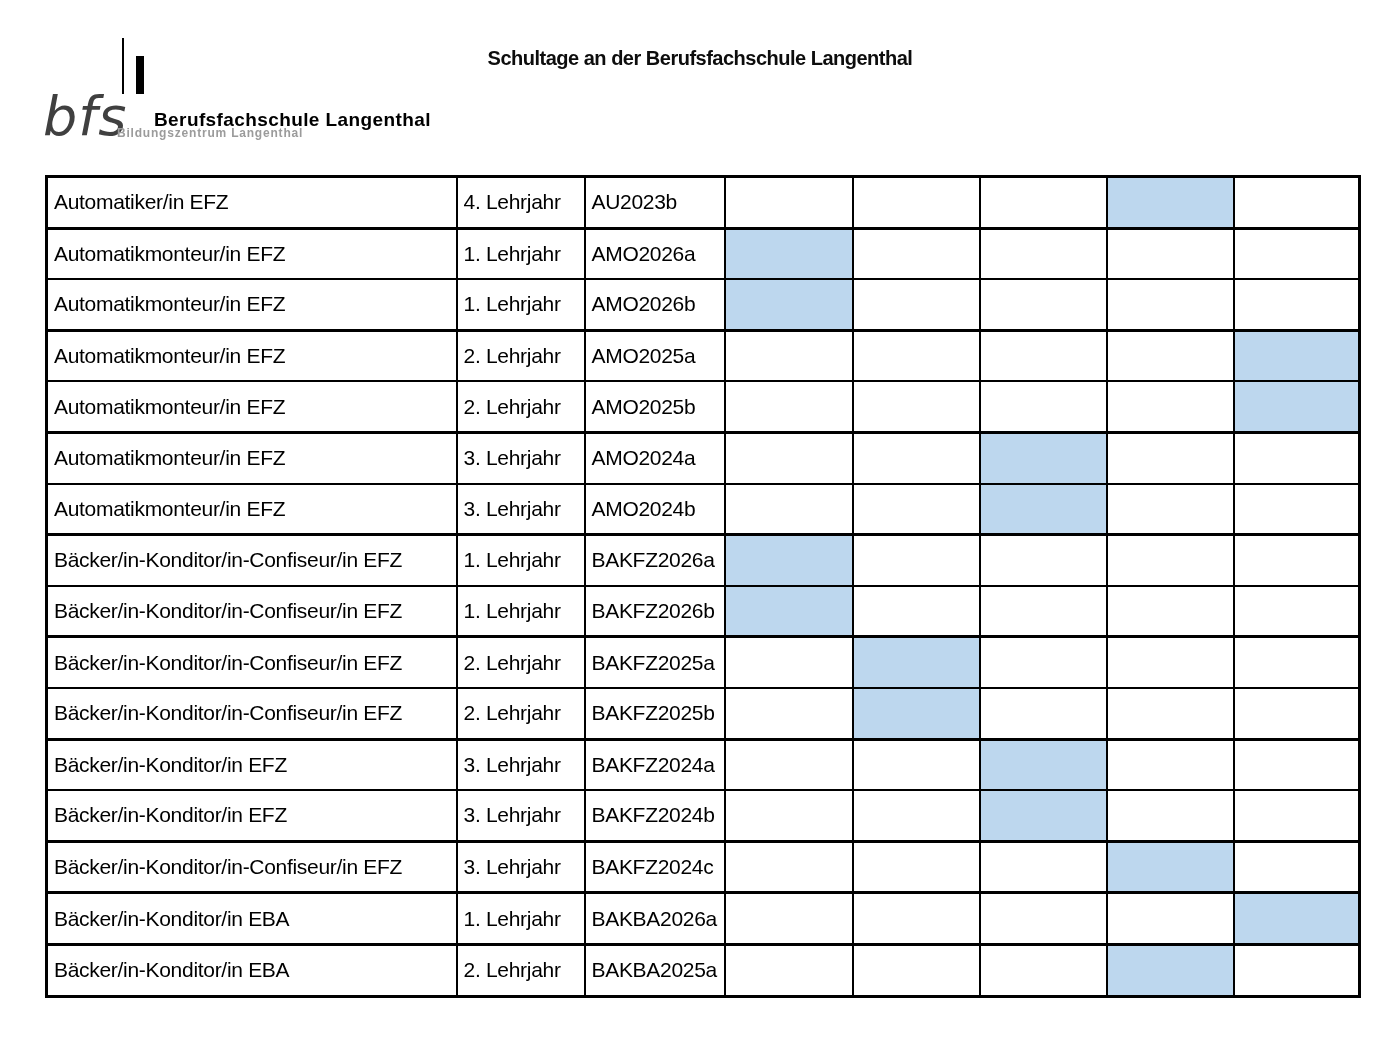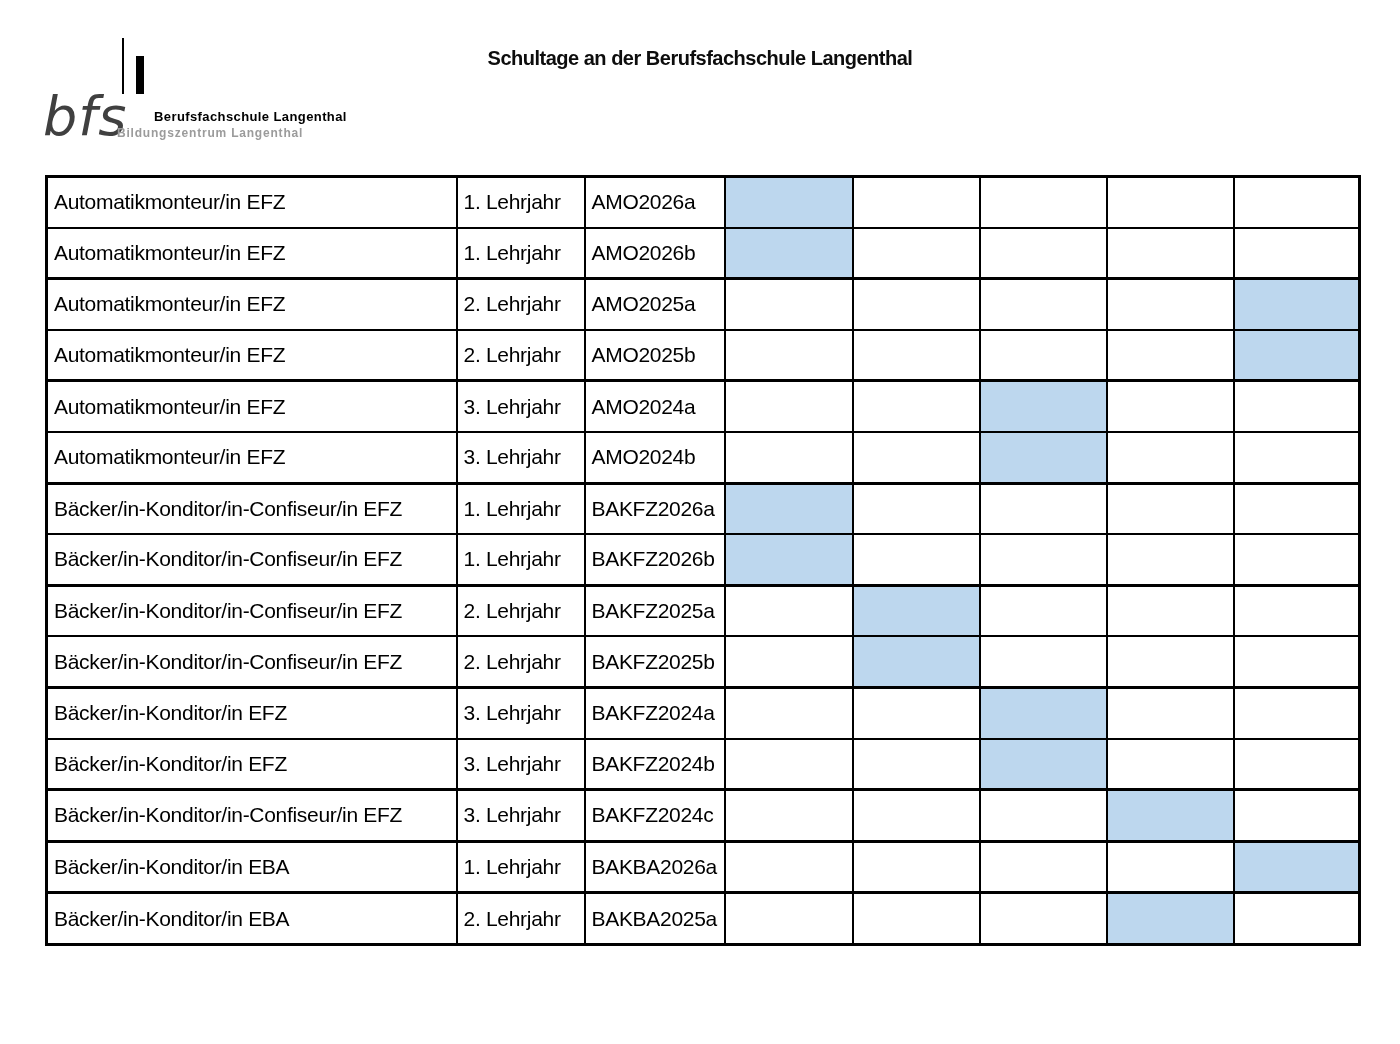--- a/index.html
+++ b/index.html
@@ -12,21 +12,21 @@
   .logo { position:absolute; left:43px; top:38px; width:320px; height:110px; }
   .logo-text {
     position:absolute; left:0; top:4px;
     font-family:"DejaVu Sans", sans-serif; font-style:italic;
     font-size:54px; line-height:1; letter-spacing:1px;
   }
   .logo-rule { position:absolute; left:79px; top:0; width:2px; height:56px; background:#000; }
   .logo-bar  { position:absolute; left:93px; top:18px; width:8px; height:38px; background:#000; }
   .logo-sub1 {
     position:absolute; left:75px; top:71px;
-    font-size:13px; font-weight:bold; letter-spacing:0.4px; white-space:nowrap;padding-left:36px;
+    font-size:19px; font-weight:bold; letter-spacing:0.4px; white-space:nowrap;padding-left:36px;
   }
   .logo-sub2 {
     position:absolute; left:74px; top:88px;
     font-size:12px; font-weight:bold; letter-spacing:0.8px; white-space:nowrap;
   }
   
   .titles {
     position:absolute; left:0; right:0; top:36px; text-align:center;
   }
   .title-line {
@@ -69,20 +69,30 @@
     <col style="width:128px">
     <col style="width:140px">
     <col style="width:128px">
     <col style="width:127px">
     <col style="width:127px">
     <col style="width:127px">
     <col style="width:126px">
   </colgroup>
   <tbody>
       <tr class="group-start">
+        <td class="txt">Automatiker/in EFZ</td>
+        <td class="txt">4. Lehrjahr</td>
+        <td class="txt">AU2023b</td>
+        <td class="day"></td>
+        <td class="day"></td>
+        <td class="day"></td>
+        <td class="day hl"></td>
+        <td class="day"></td>
+      </tr>
+      <tr class="group-start">
         <td class="txt">Automatikmonteur/in EFZ</td>
         <td class="txt">1. Lehrjahr</td>
         <td class="txt">AMO2026a</td>
         <td class="day hl"></td>
         <td class="day"></td>
         <td class="day"></td>
         <td class="day"></td>
         <td class="day"></td>
       </tr>
       <tr>

